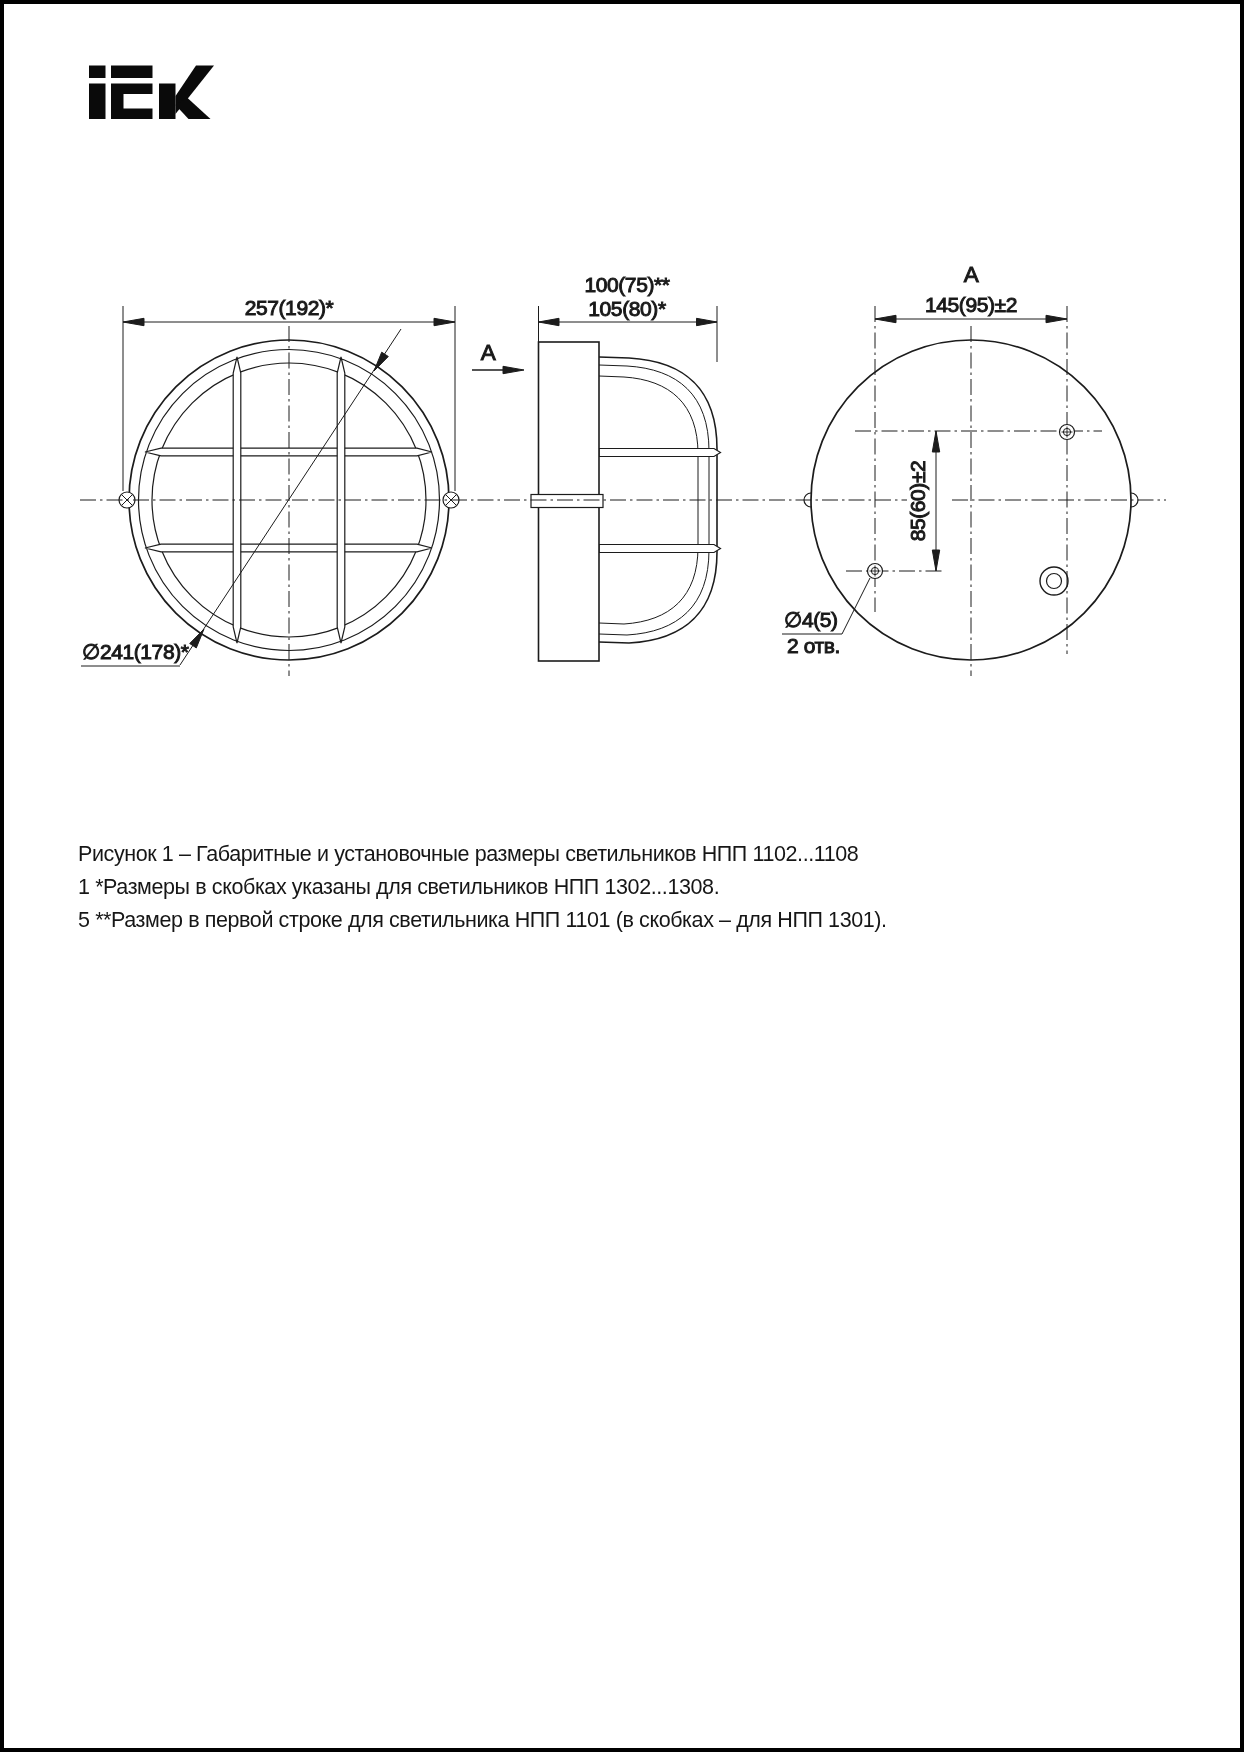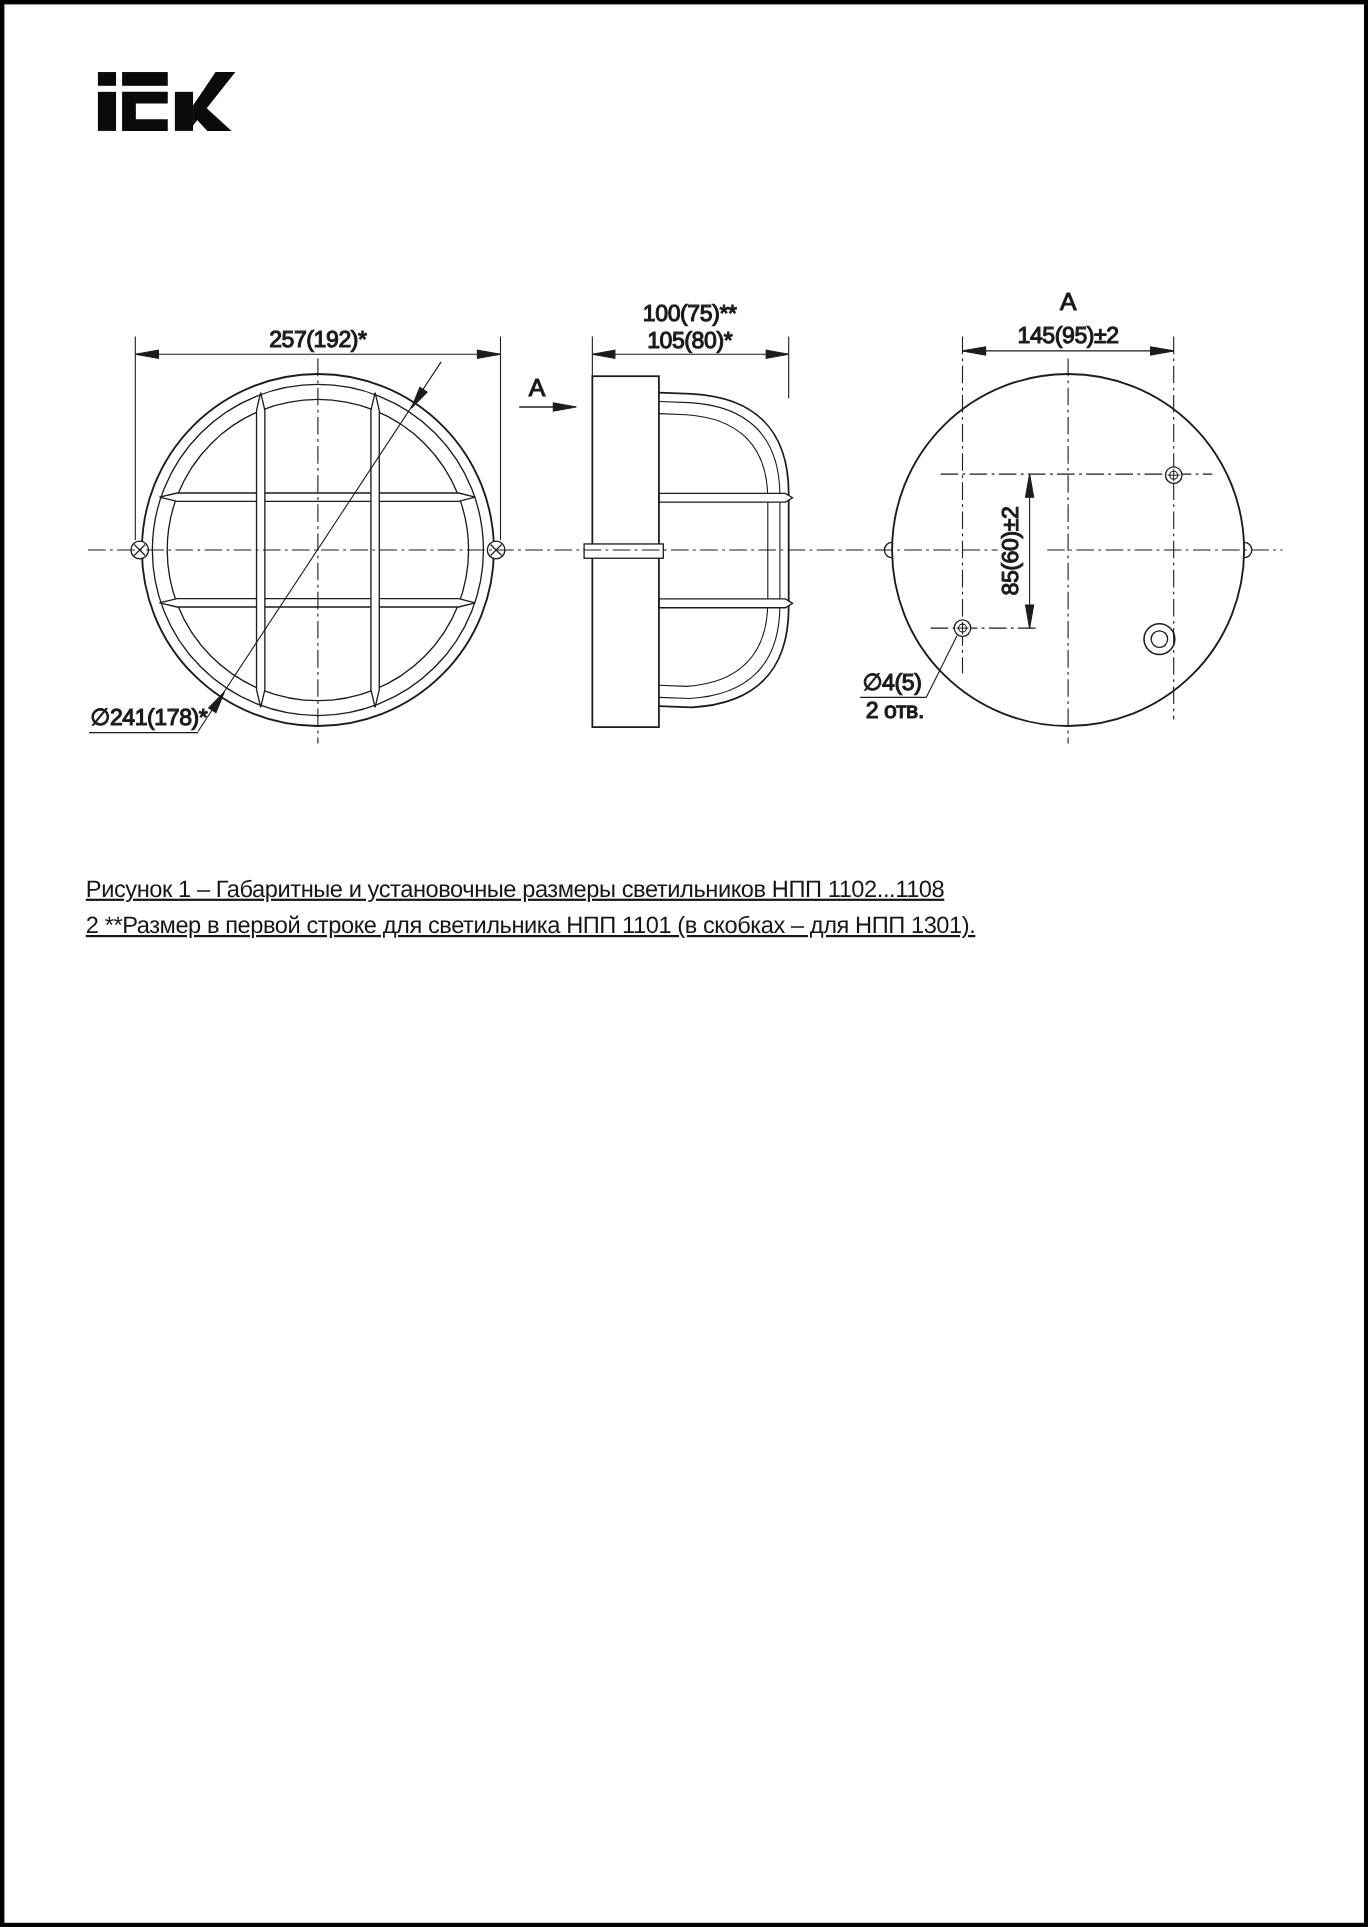--- a/index.html
+++ b/index.html
@@ -1,21 +1,21 @@
 <!DOCTYPE html>
 <html><head>
 <meta charset="utf-8">
 <style>
   html,body{margin:0;padding:0;background:#e8e8e8;}
   .page{position:relative;width:1244px;height:1752px;background:#fff;
         box-sizing:border-box;border:4px solid #000;overflow:hidden;
         font-family:"Liberation Sans",sans-serif;color:#1c1c1c;}
   .drawing-svg{position:absolute;left:0;top:0;}
-  .caption{position:absolute;left:74px;top:788px;width:1060px;
-           font-size:21.5px;line-height:33px;letter-spacing:-0.4px;color:#161616;text-decoration:underline;}
+  .caption{position:absolute;left:74px;top:834px;width:1060px;
+           font-size:21.5px;line-height:33px;letter-spacing:-0.4px;color:#161616;}
   .caption div{white-space:nowrap;}
   svg text{font-family:"Liberation Sans",sans-serif;font-size:21px;
            letter-spacing:-0.4px;fill:#161616;}
   svg .lbl-big{font-size:22.5px;}
   svg line,svg circle,svg path,svg polygon,svg rect{vector-effect:none;}
 </style>
 </head>
 <body>
 
 <div class="page">
@@ -149,16 +149,17 @@
     </g>
 
     <g stroke="#1c1c1c" stroke-width="1" stroke-dasharray="16 4 2.5 4">
       <line x1="76" y1="496" x2="903" y2="496"></line>
       <line x1="948" y1="496" x2="1162" y2="496"></line>
     </g>
   </svg>
 
   <div class="caption">
     <div>Рисунок 1 – Габаритные и установочные размеры светильников НПП 1102...1108</div>
-    <div>2 **Размер в первой строке для светильника НПП 1101 (в скобках – для НПП 1301).</div>
+    <div>1 *Размеры в скобках указаны для светильников НПП 1302...1308.</div>
+    <div>5 **Размер в первой строке для светильника НПП 1101 (в скобках – для НПП 1301).</div>
   </div>
 
 </div>
 
 </body></html>

